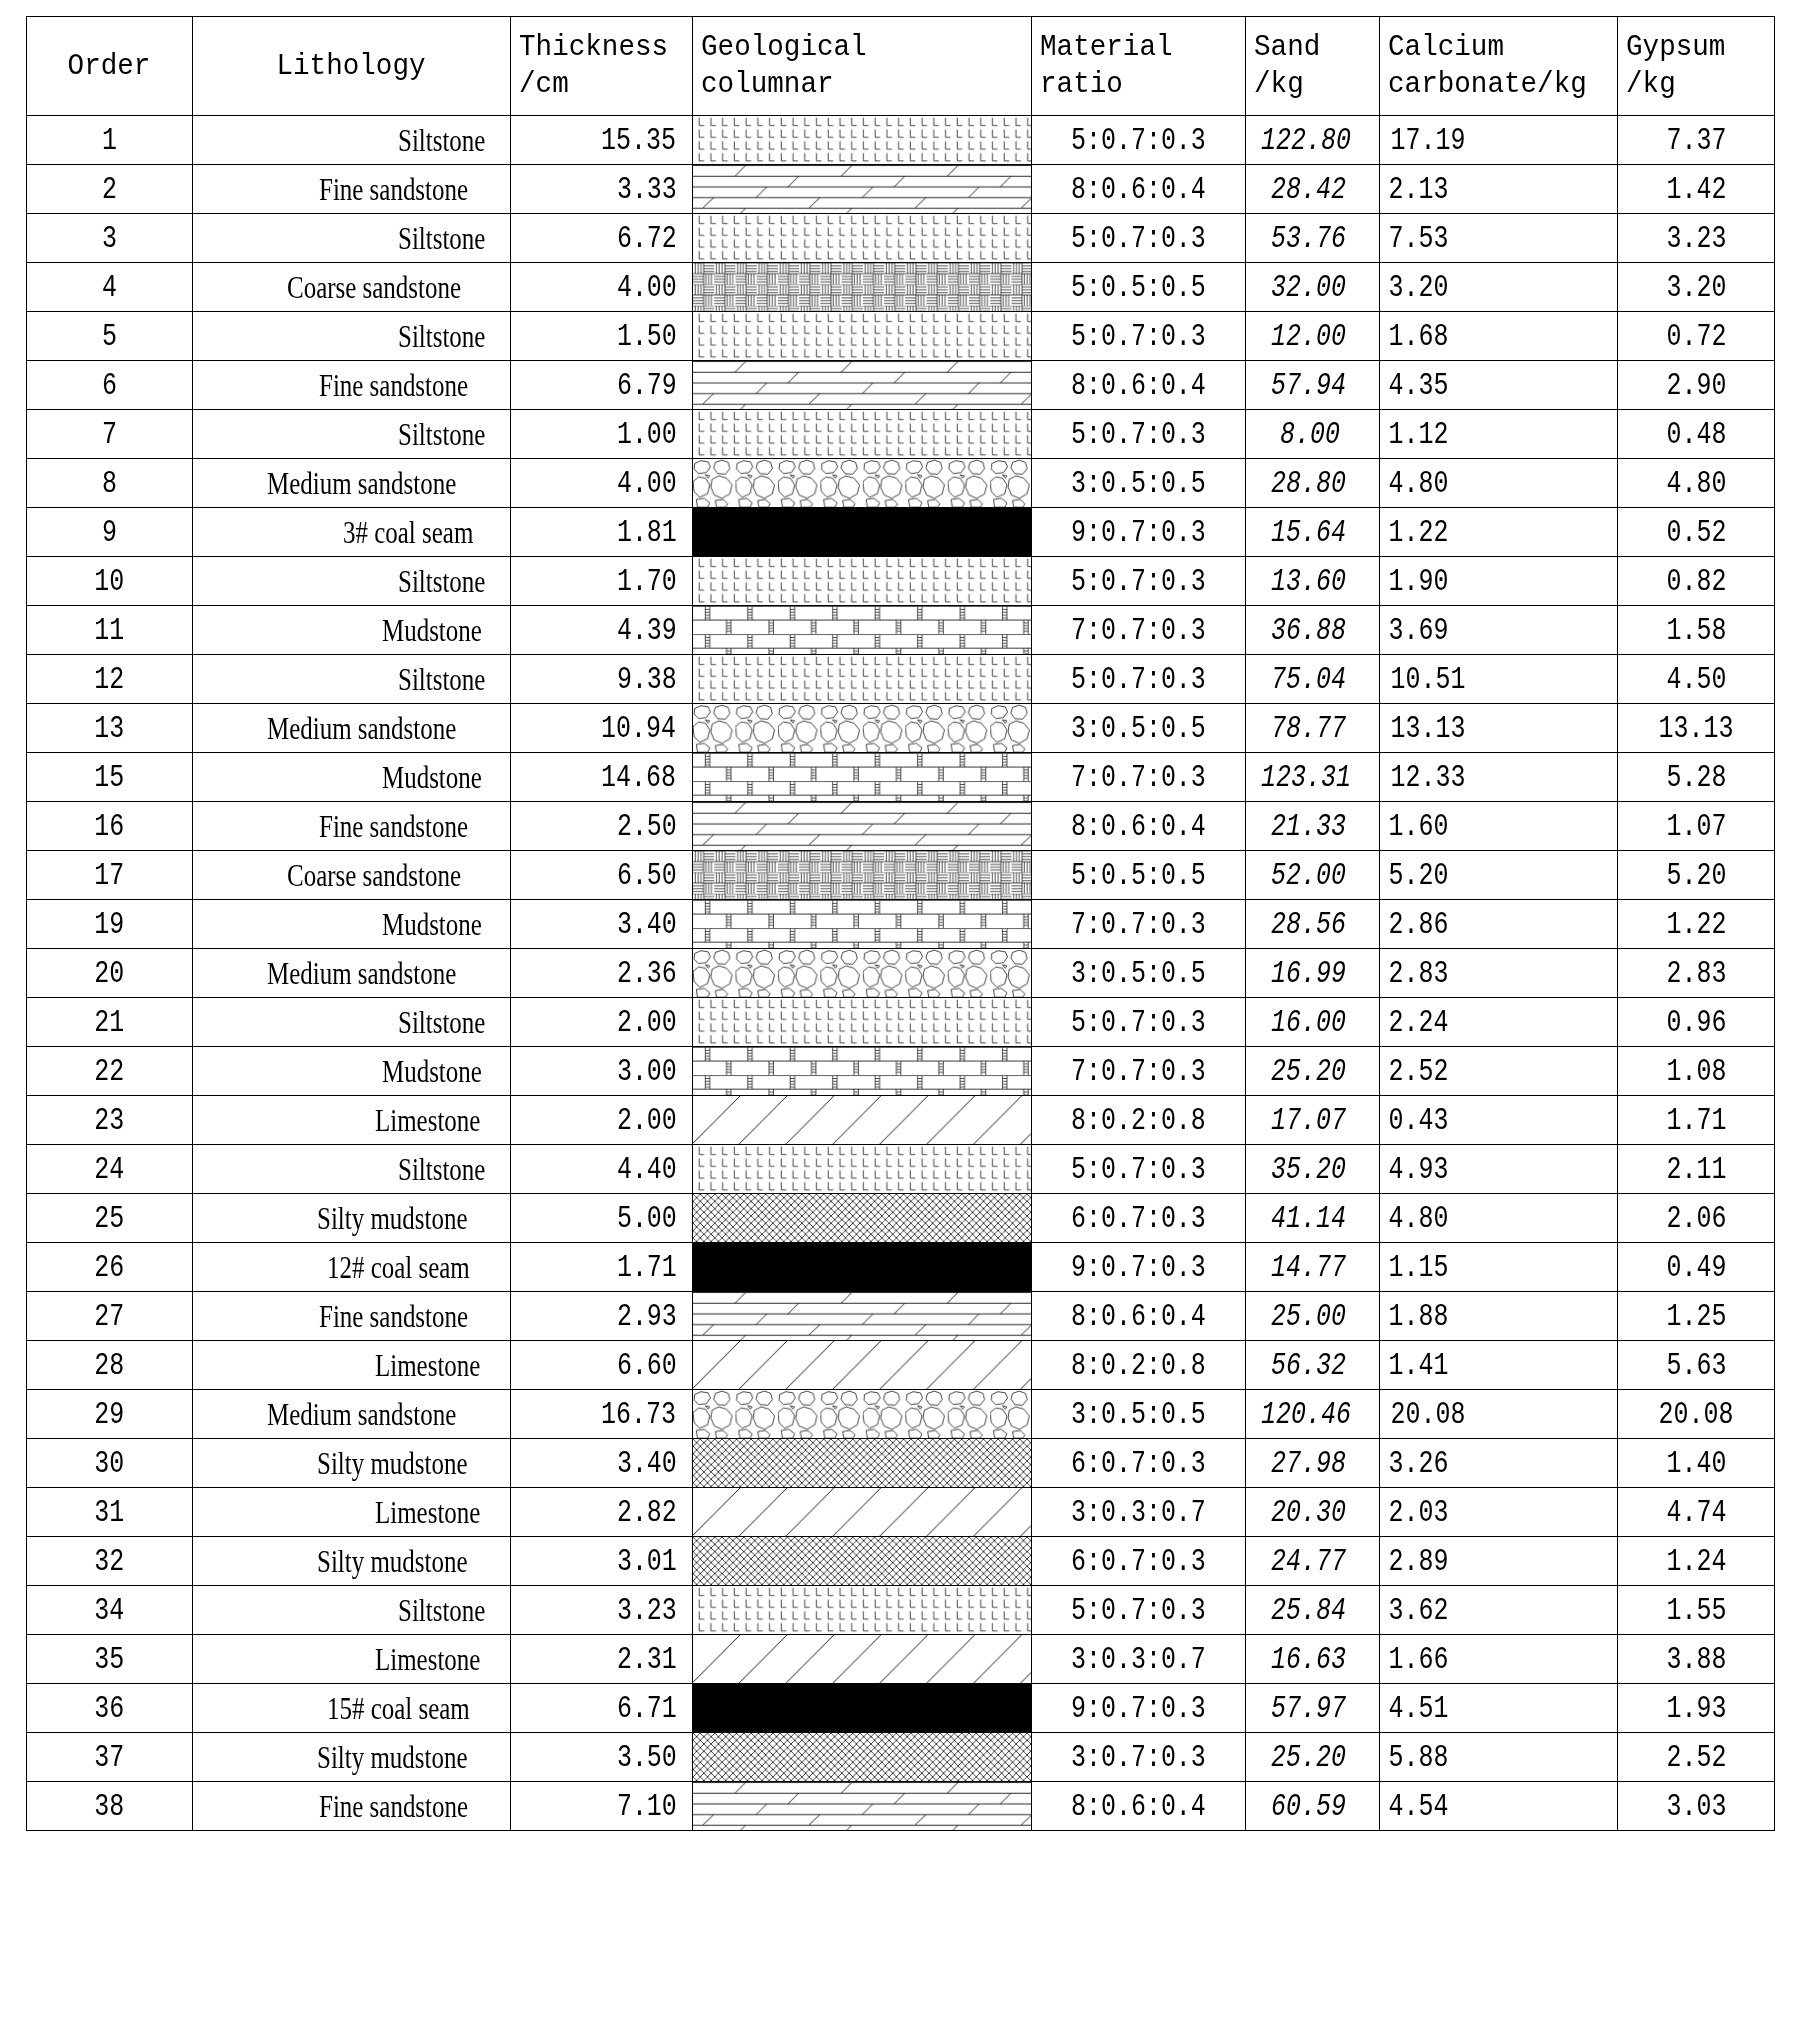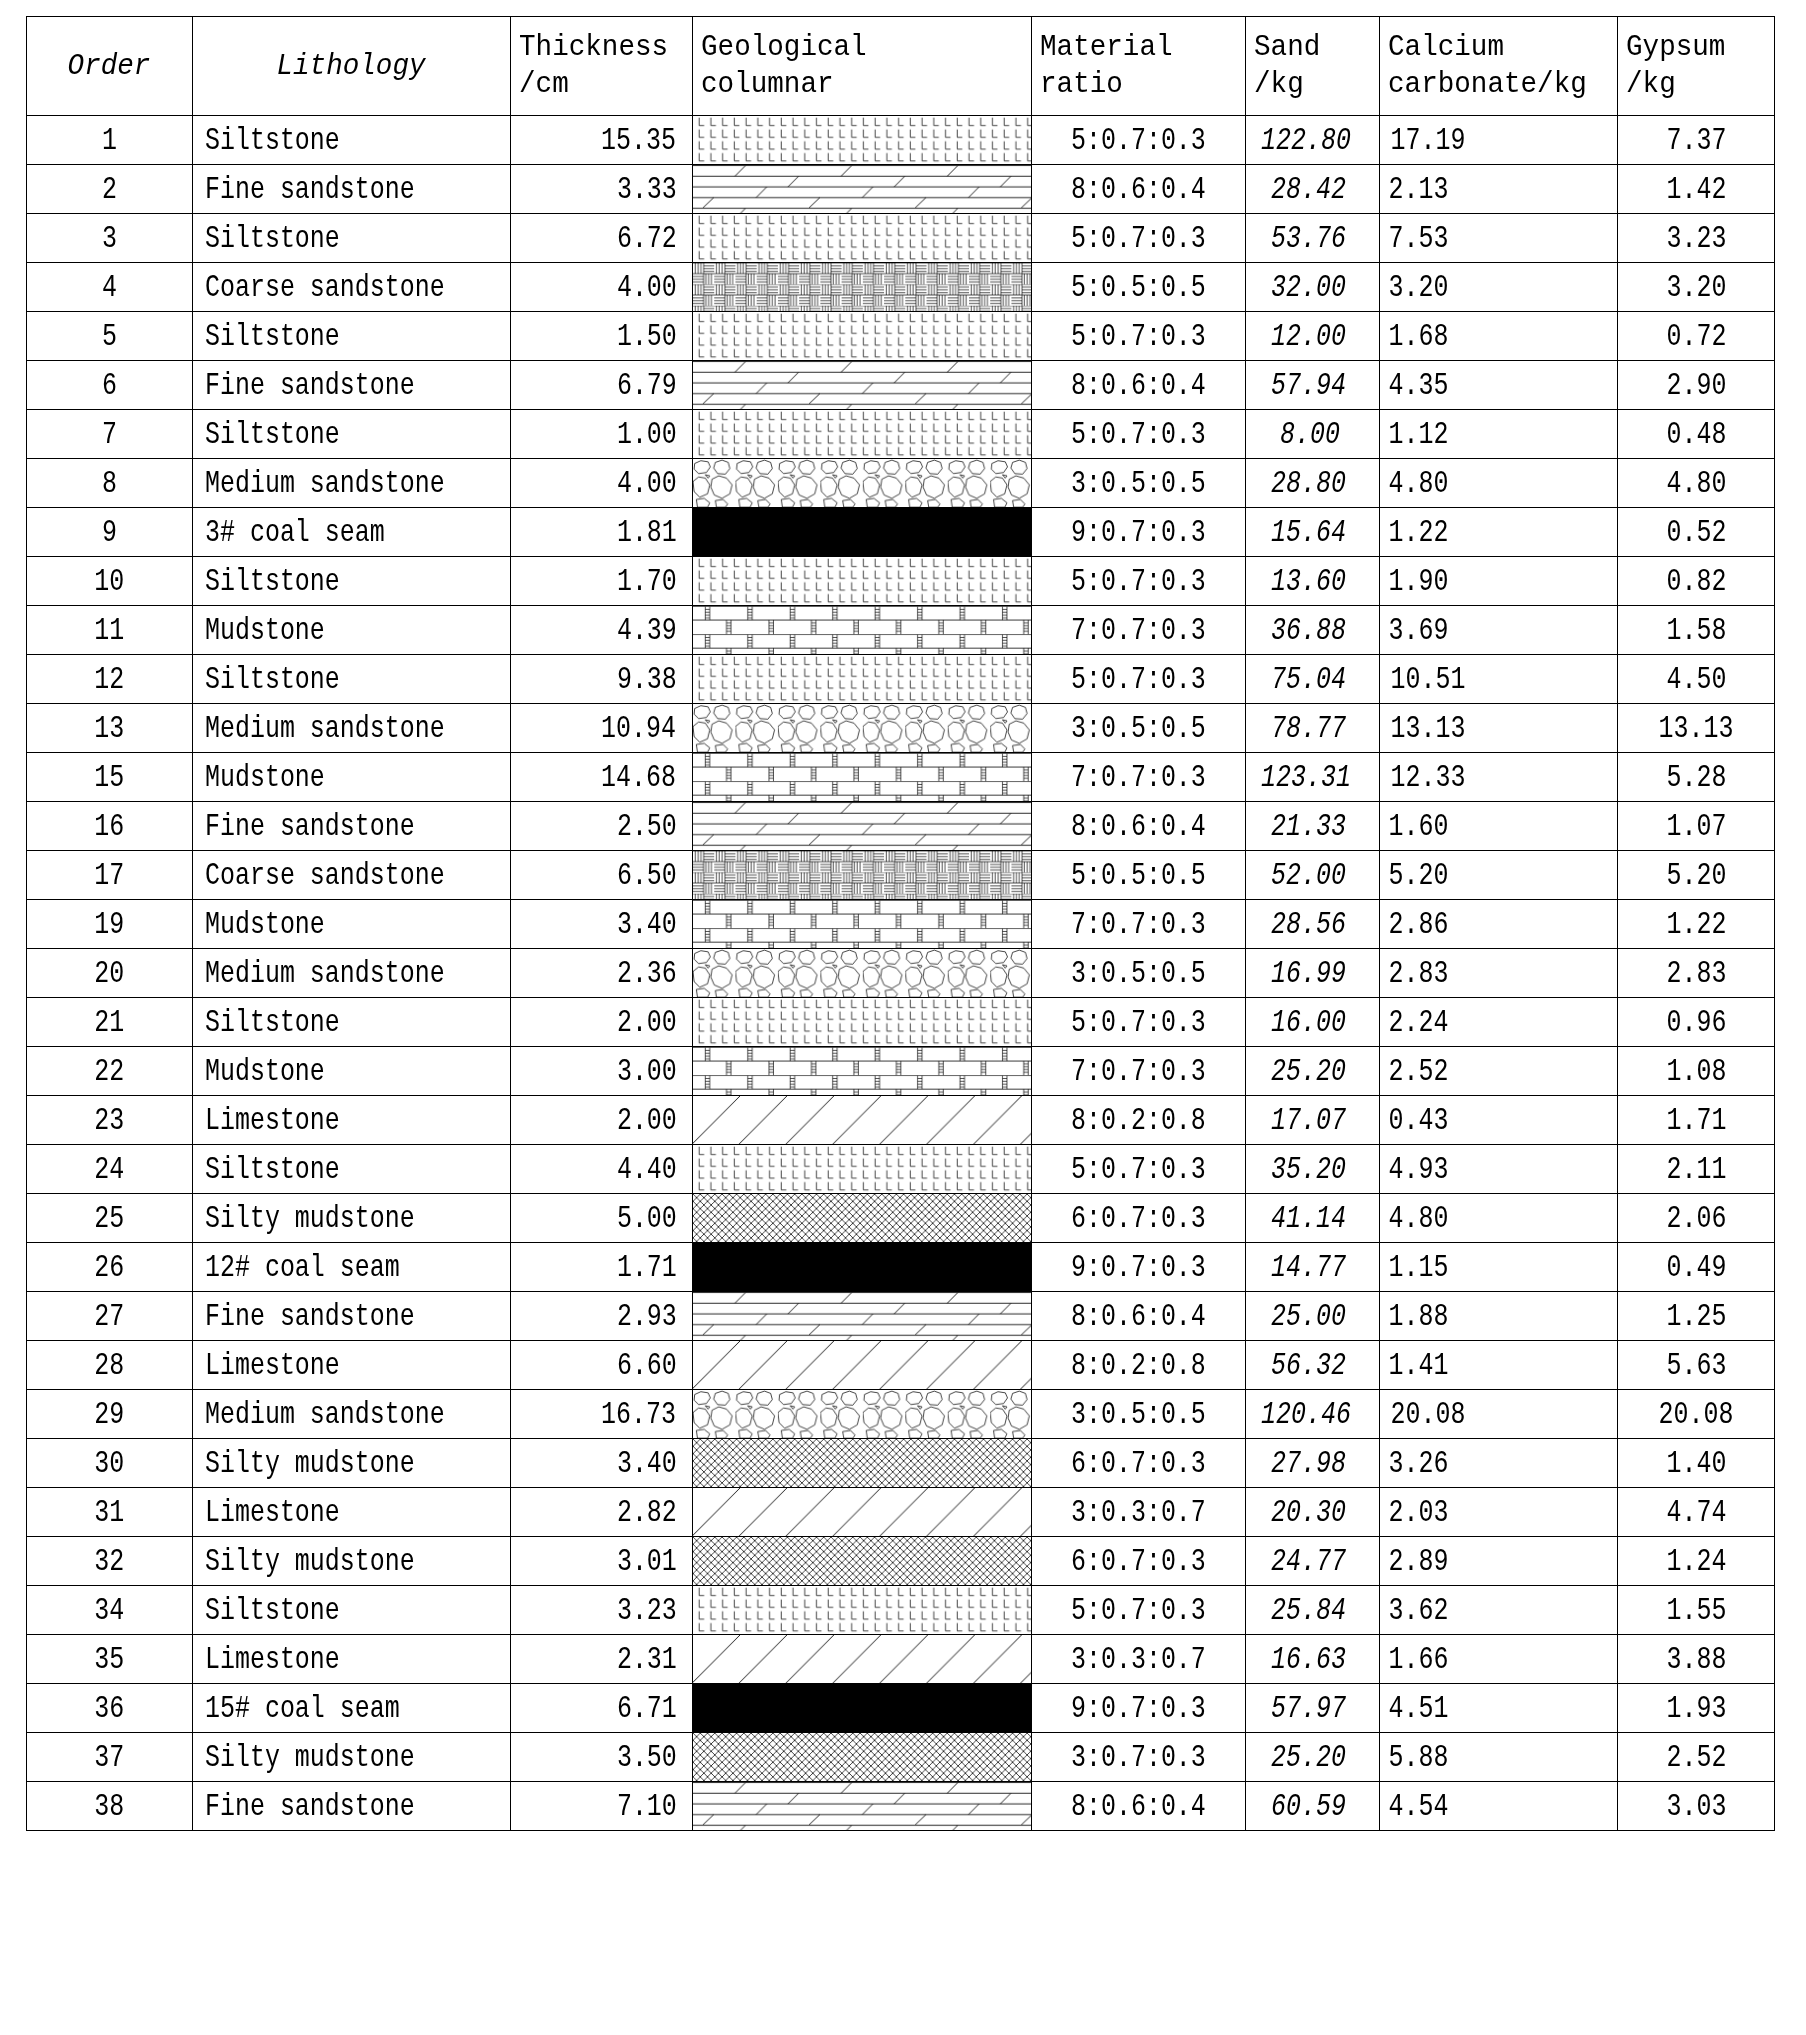--- a/index.html
+++ b/index.html
@@ -2,25 +2,25 @@
 <html style="font-size:9px"><head>
 <meta charset="utf-8">
 <style>
   html, body { margin:0; padding:0; background:#ffffff; }
   body { width:1807px; height:2035px; position:relative; overflow:hidden; font-family:"Liberation Mono","DejaVu Sans Mono",monospace; color:#000; }
   #tbl { position:absolute; left:26px; top:16px; width:1749px; border-collapse:collapse; table-layout:fixed; }
   #tbl td, #tbl th { border:1.1px solid #000; padding:0; overflow:hidden; }
   #tbl th { height:98px; font-weight:normal; font-size:30px; line-height:37px; vertical-align:middle; }
   #tbl td { height:48px; font-size:32px; vertical-align:middle; white-space:nowrap; }
   .hdr-inner { display:inline-block; text-align:left; transform:scaleX(0.92); transform-origin:left center; }
-  .h-center { text-align:center;font-style:italic; }
+  .h-center { text-align:center; }
   .h-left { text-align:left; padding-left:7.8px !important;text-decoration:underline; }
   .cond { display:inline-block; transform:scaleX(0.78); }
   .c-order { text-align:center; }
-  .c-lith { text-align:left; padding-left:12.3px !important; }
+  .c-lith { text-align:right; padding-left:12.3px !important;font-family:Liberation Serif, serif; }
   .c-lith .cond { transform-origin:left center; }
   .c-thick { text-align:right; padding-right:15.7px !important;margin-left:44px; }
   .c-thick .cond { transform-origin:right center; }
   .c-ratio { text-align:center;margin-top:32px; }
   .c-sand { text-align:center; padding-left:12.3px !important;font-style:italic; }
   .c-sand .cond { transform-origin:left center; }
   .c-ca { text-align:left; }
   .c-gy { text-align:center; }
   .c-geo { position:relative; }
   .c-geo svg { position:absolute; left:0; top:0; width:100%; height:100%; display:block; }

